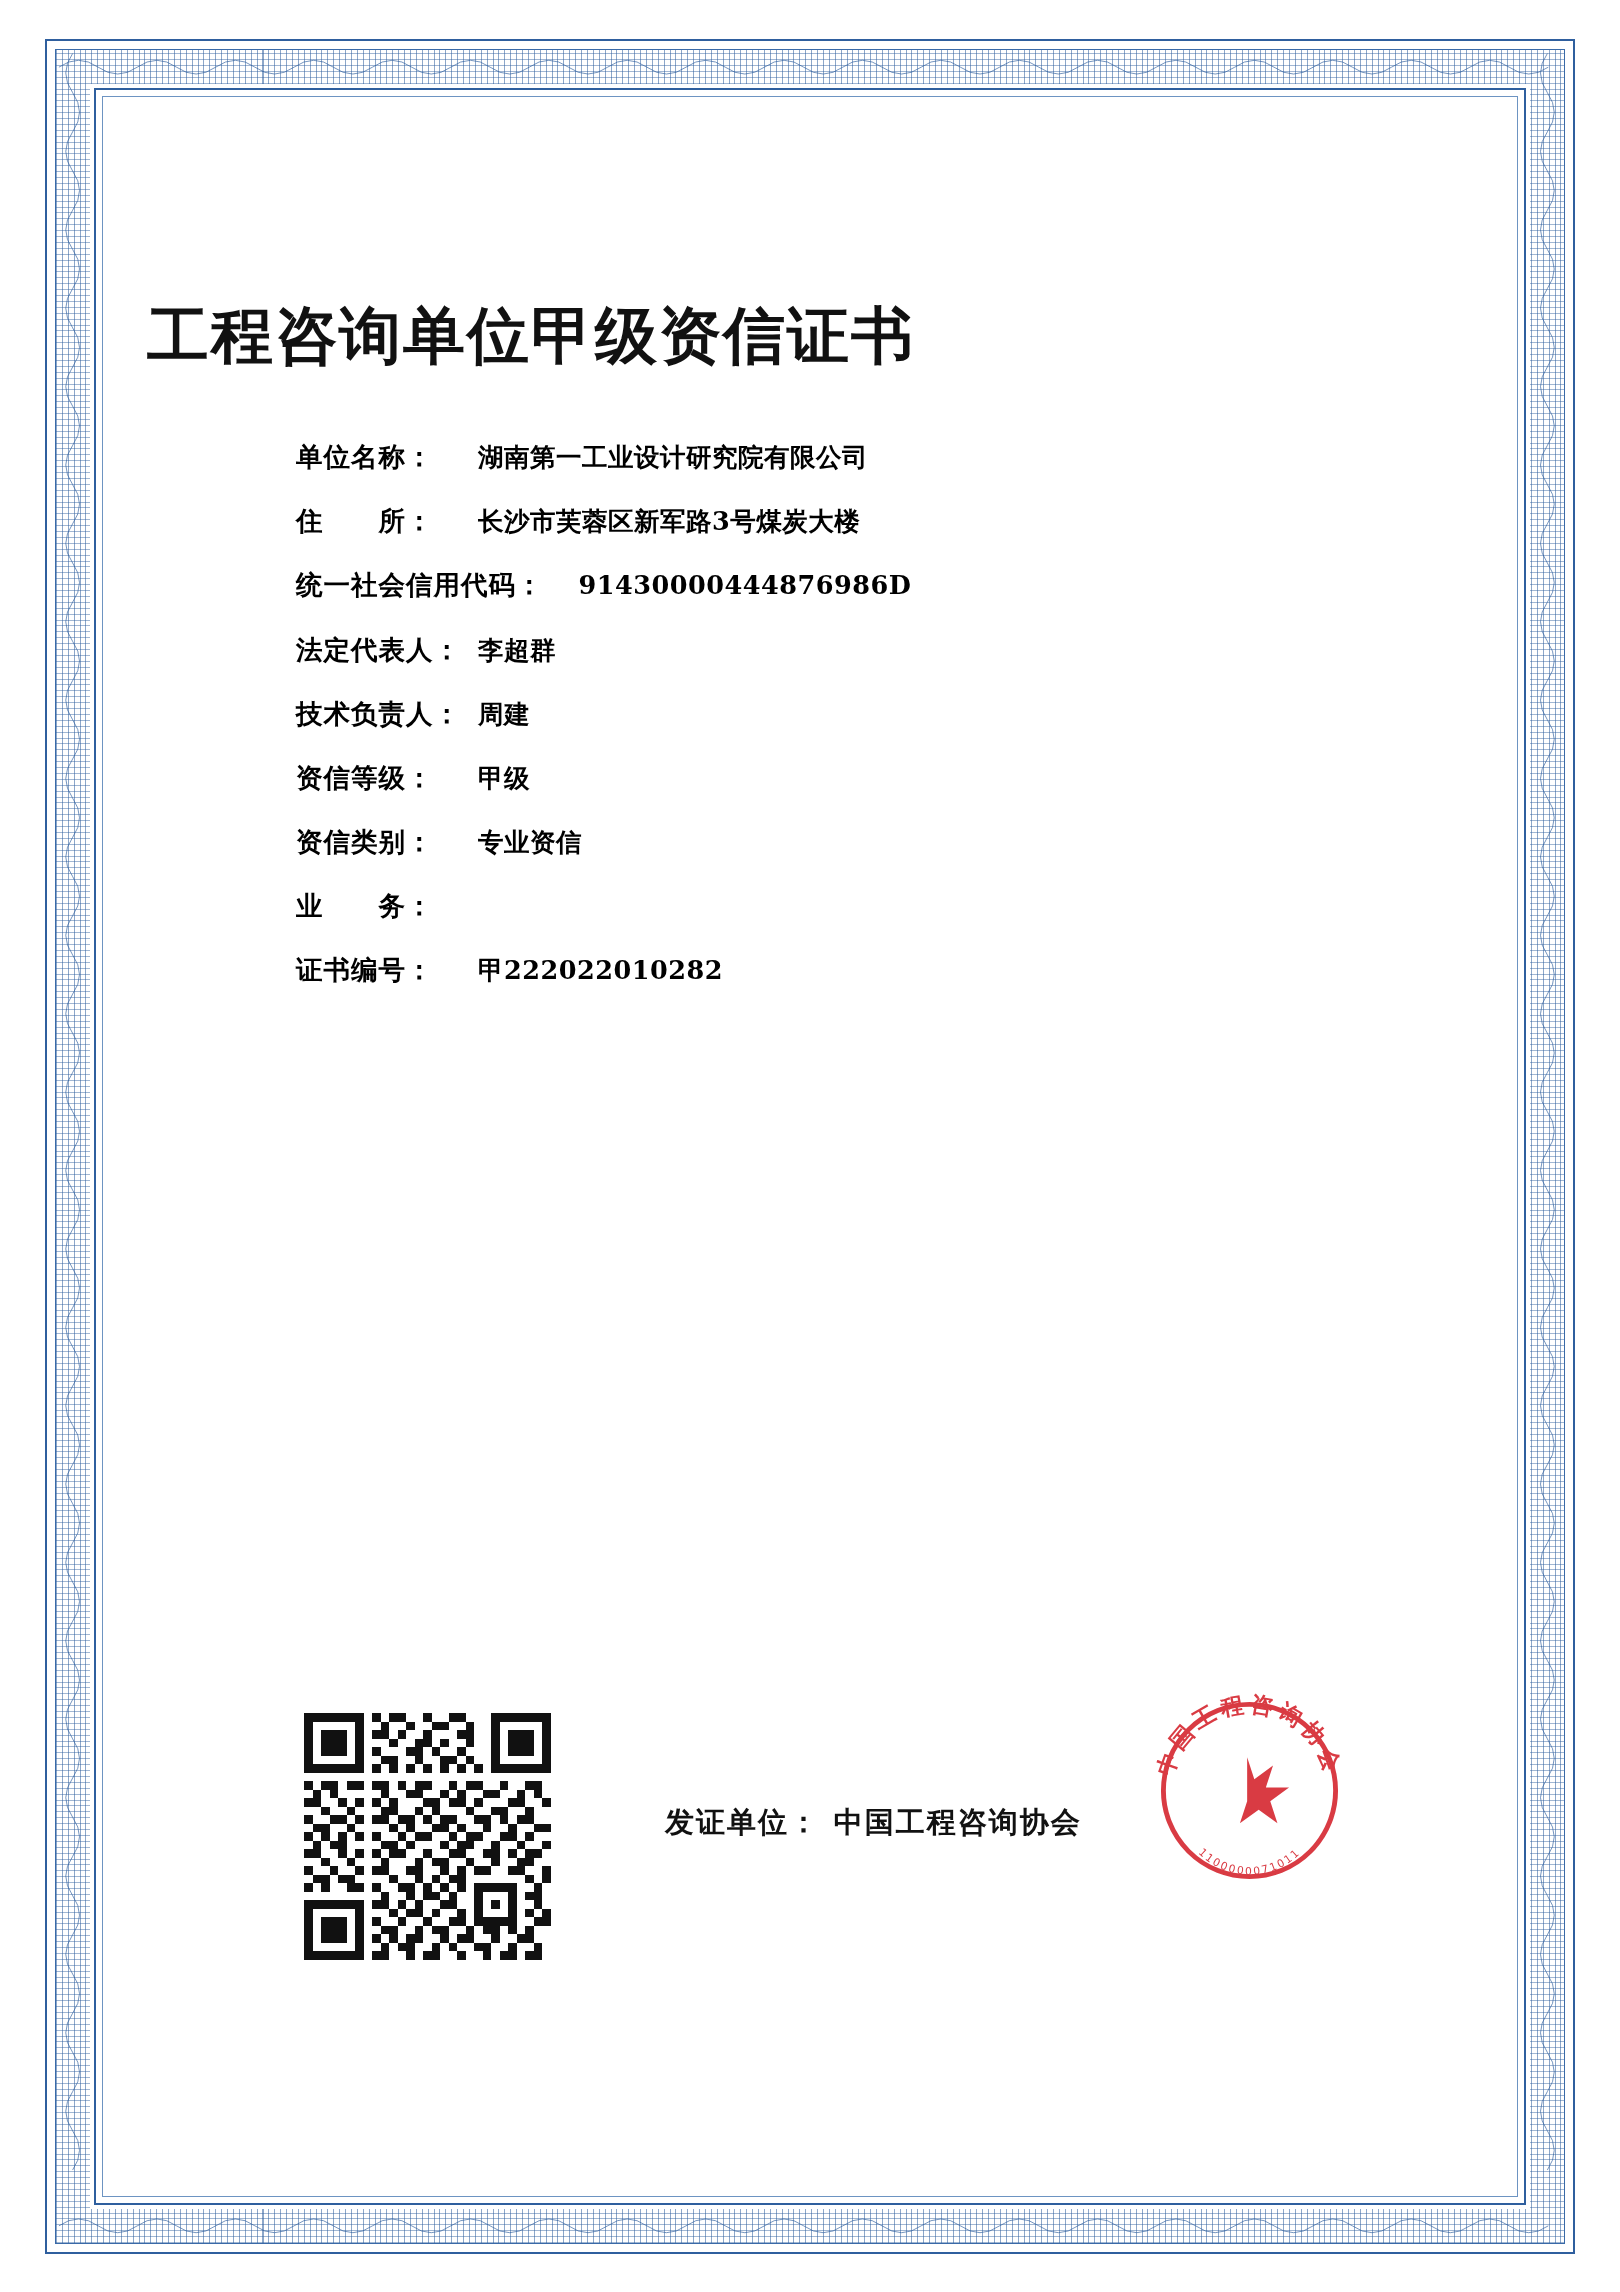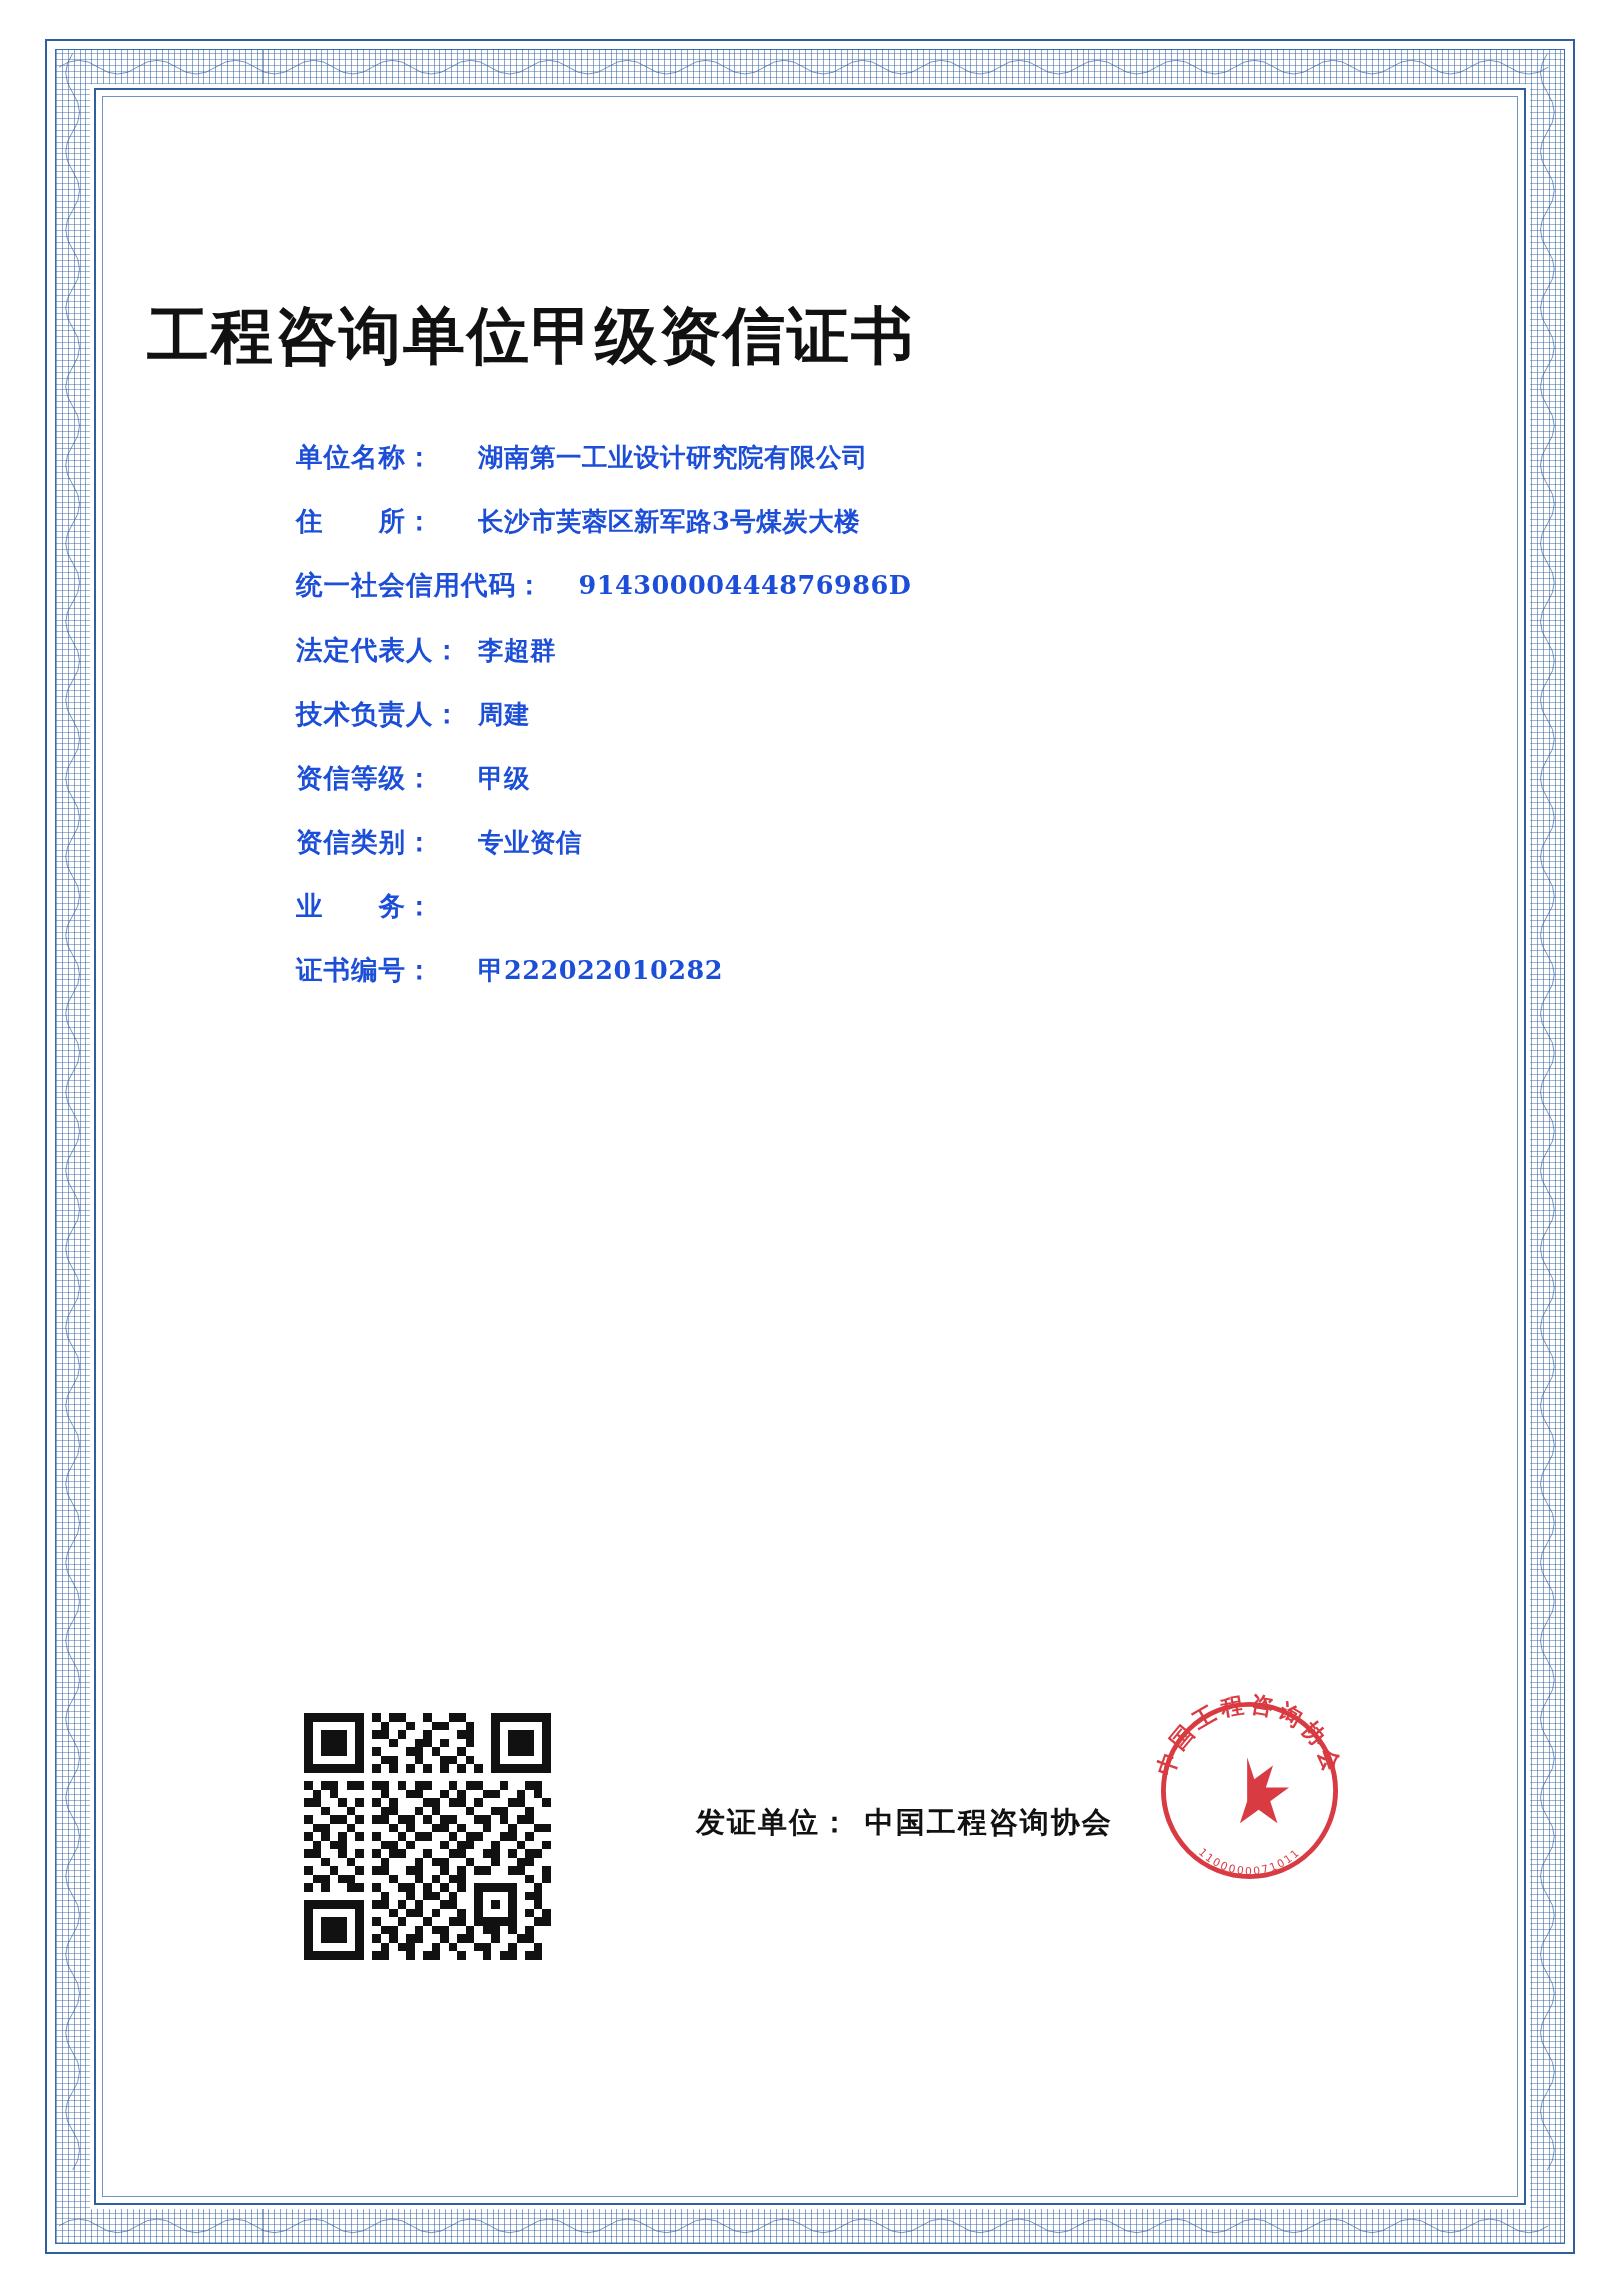--- a/index.html
+++ b/index.html
@@ -113,21 +113,21 @@
 
   .fields {
     margin-top: 61px;
     padding-left: 149px;
   }
   .row {
     display: flex;
     align-items: flex-start;
     margin-bottom: 28px;
     font-size: 26.5px;
-    color: #1d4ed8;
+    color: #000000;
     font-family: "DejaVu Serif", "Liberation Serif", serif;
   }
   .row .label {
     font-weight: bold;
     white-space: pre;
     flex: 0 0 auto;
     letter-spacing: 1px;
     font-size: 26.5px;
   }
   .row .value {
@@ -155,21 +155,21 @@
     bottom: 206px;
     width: 247px;
     height: 247px;
     background: #ffffff;
   }
   .qr svg { display: block; }
 
   
   .issuer {
     position: absolute;
-    left: 549px;
+    left: 518px;
     bottom: 323px;
     font-size: 29px;
     font-weight: bold;
     font-family: Liberation Mono, monospace;
     color: #111;
     letter-spacing: 2px;
     white-space: nowrap;
   }
   .issuer .label { margin-right: 13.7px; }
 

